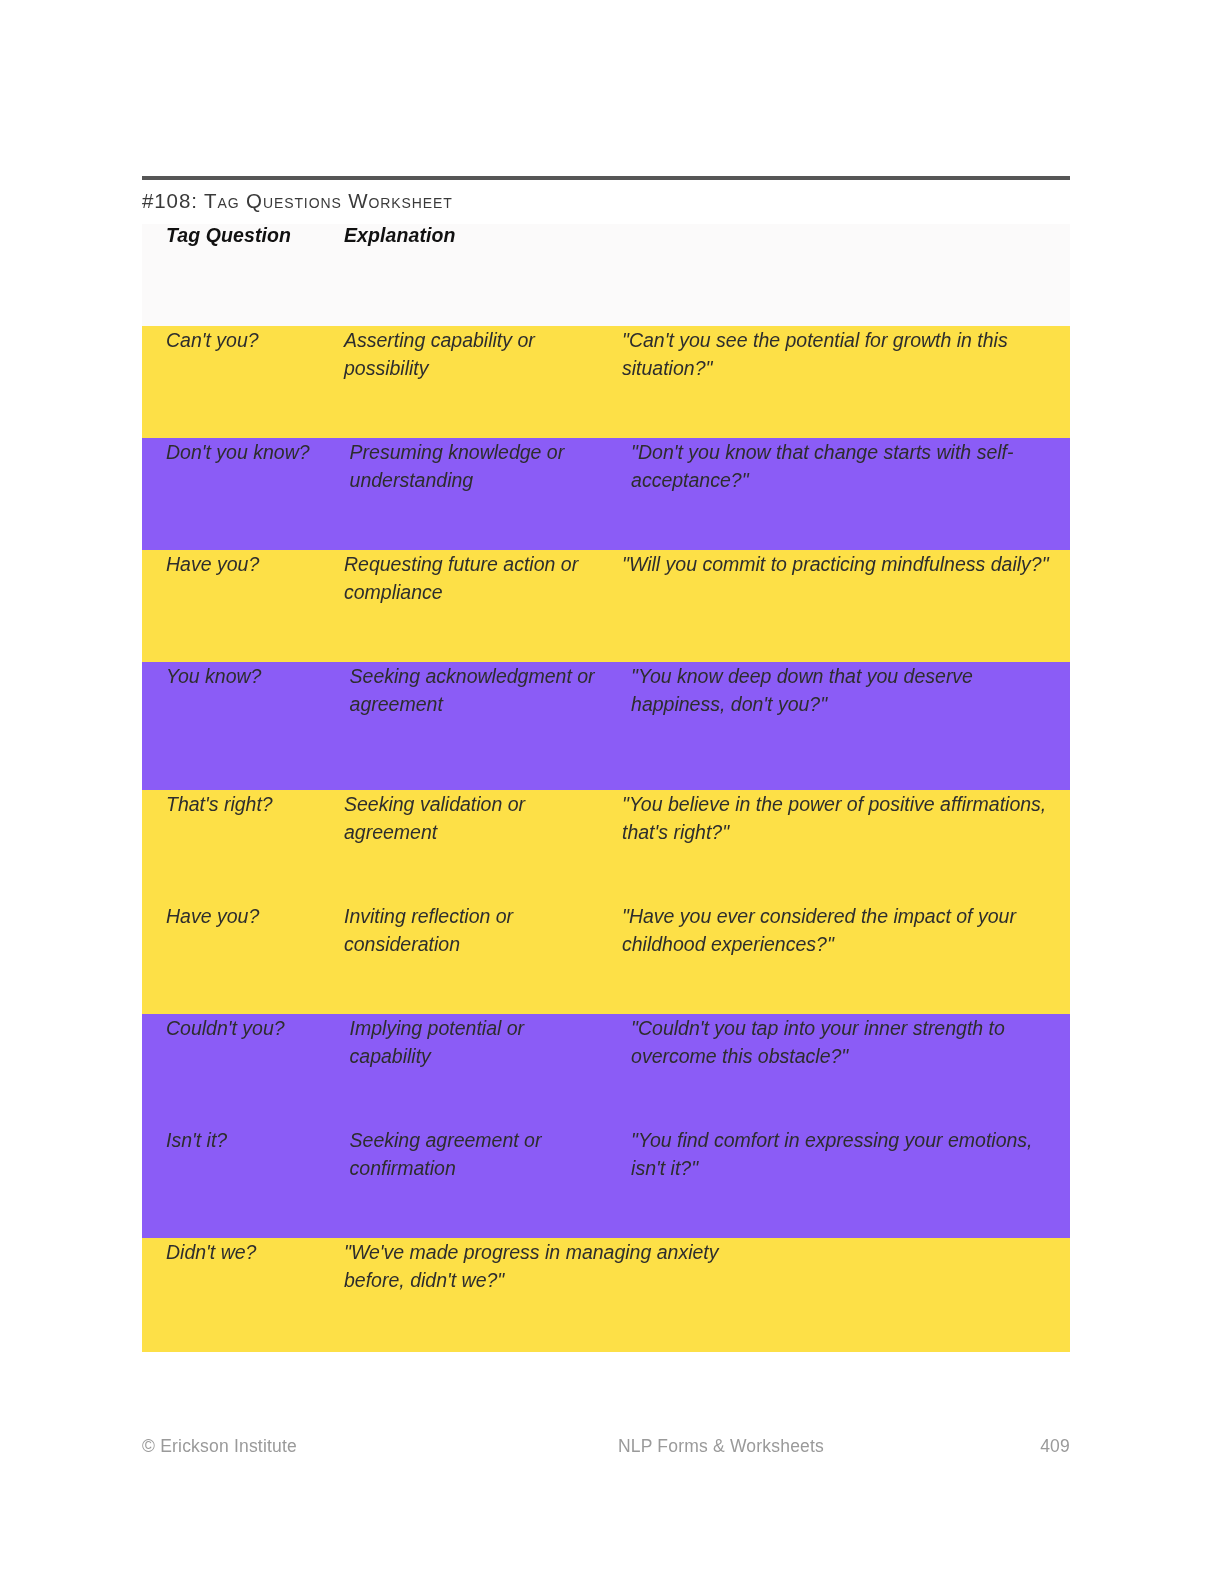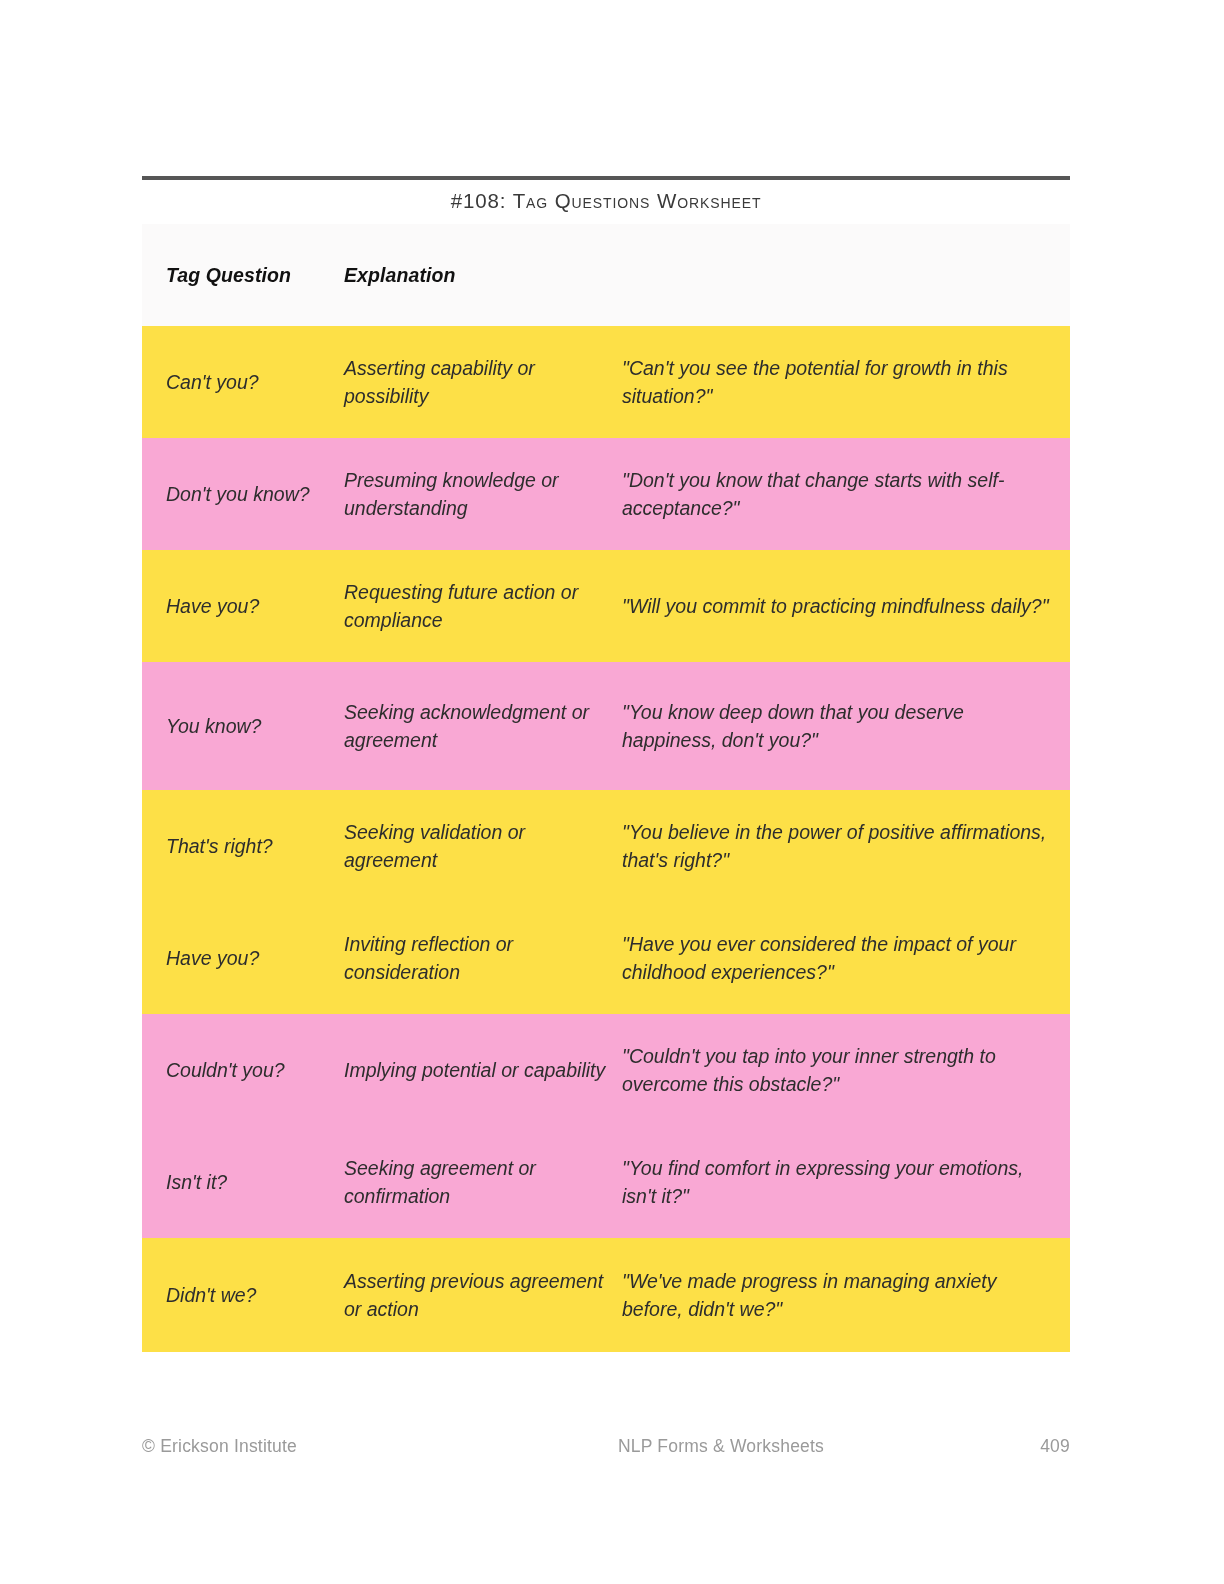--- a/index.html
+++ b/index.html
@@ -25,21 +25,20 @@
     height: 1584px;
     box-sizing: border-box;
   }
 
   
   .header-block {
     position: absolute;
     left: 142px;
     top: 176px;
     width: 928px;
-    text-align: center;
   }
   .top-rule {
     width: 100%;
     height: 4px;
     background: #565656;
   }
   .doc-title {
     margin-top: 9px;
     font-family: "Liberation Sans", sans-serif;
     font-size: 20.5px;
@@ -53,30 +52,29 @@
   
   .table {
     position: absolute;
     left: 142px;
     top: 224px;
     width: 928px;
     border-collapse: collapse;
   }
   .trow {
     display: flex;
-    align-items: center;
     width: 100%;
     box-sizing: border-box;
   }
   .trow.head {
     background: #fbfafa;
     height: 102px;
   }
   .trow.shade { background: #fde047; }
-  .trow.plain { background: #f9a8d4; }
+  .trow.plain { background: #8b5cf6; gap: 9px; }
 
   .cell {
     box-sizing: border-box;
     padding-right: 14px;
   }
   .c-tag   { width: 202px; padding-left: 24px; }
   .c-exp   { width: 278px; }
   .c-ex    { width: 448px; }
 
   .trow.head .cell {
@@ -177,21 +175,20 @@
     </div>
 
     <div class="trow body plain h-112">
       <div class="cell c-tag">Isn't it?</div>
       <div class="cell c-exp">Seeking agreement or confirmation</div>
       <div class="cell c-ex">"You find comfort in expressing your emotions, isn't it?"</div>
     </div>
 
     <div class="trow body shade h-114">
       <div class="cell c-tag">Didn't we?</div>
-      <div class="cell c-exp">Asserting previous agreement or action</div>
       <div class="cell c-ex">"We've made progress in managing anxiety before, didn't we?"</div>
     </div>
 
   </div>
 
   <div class="footer">
     <div class="f-left">© Erickson Institute</div>
     <div class="f-center">NLP Forms &amp; Worksheets</div>
     <div class="f-right">409</div>
   </div>

